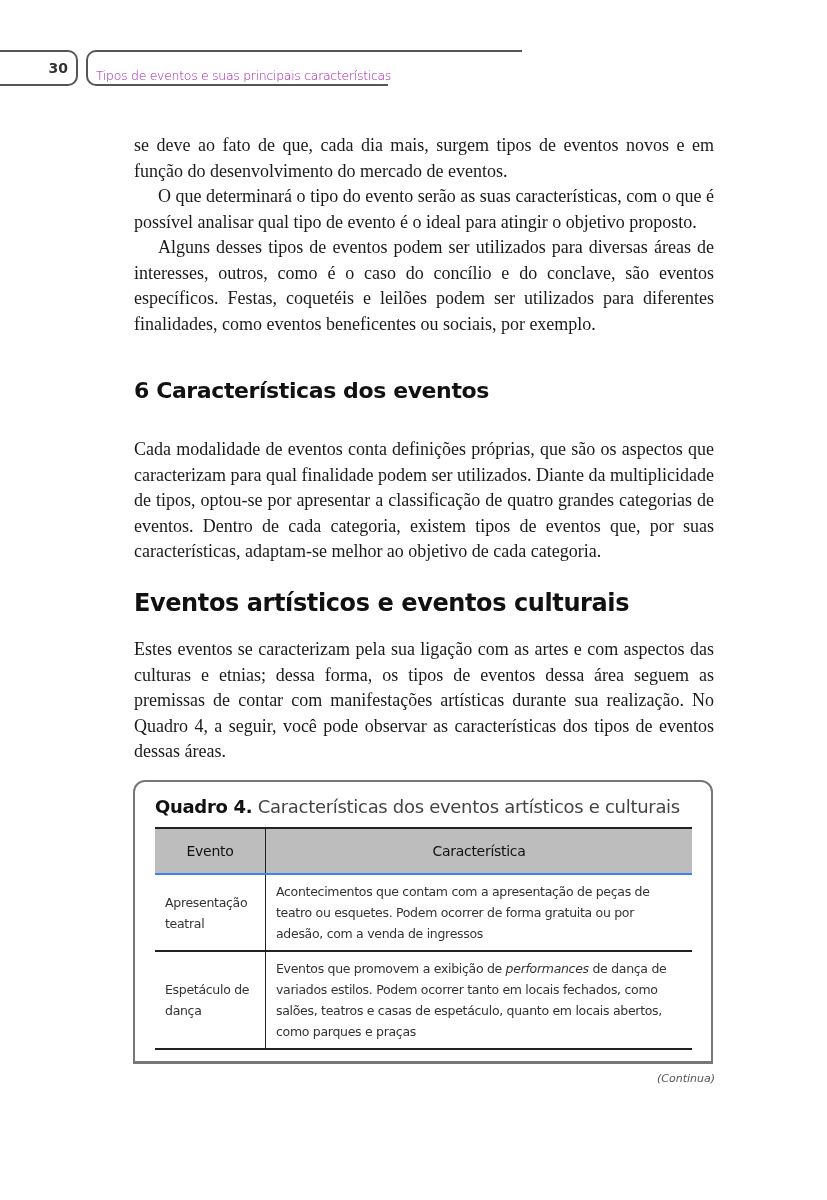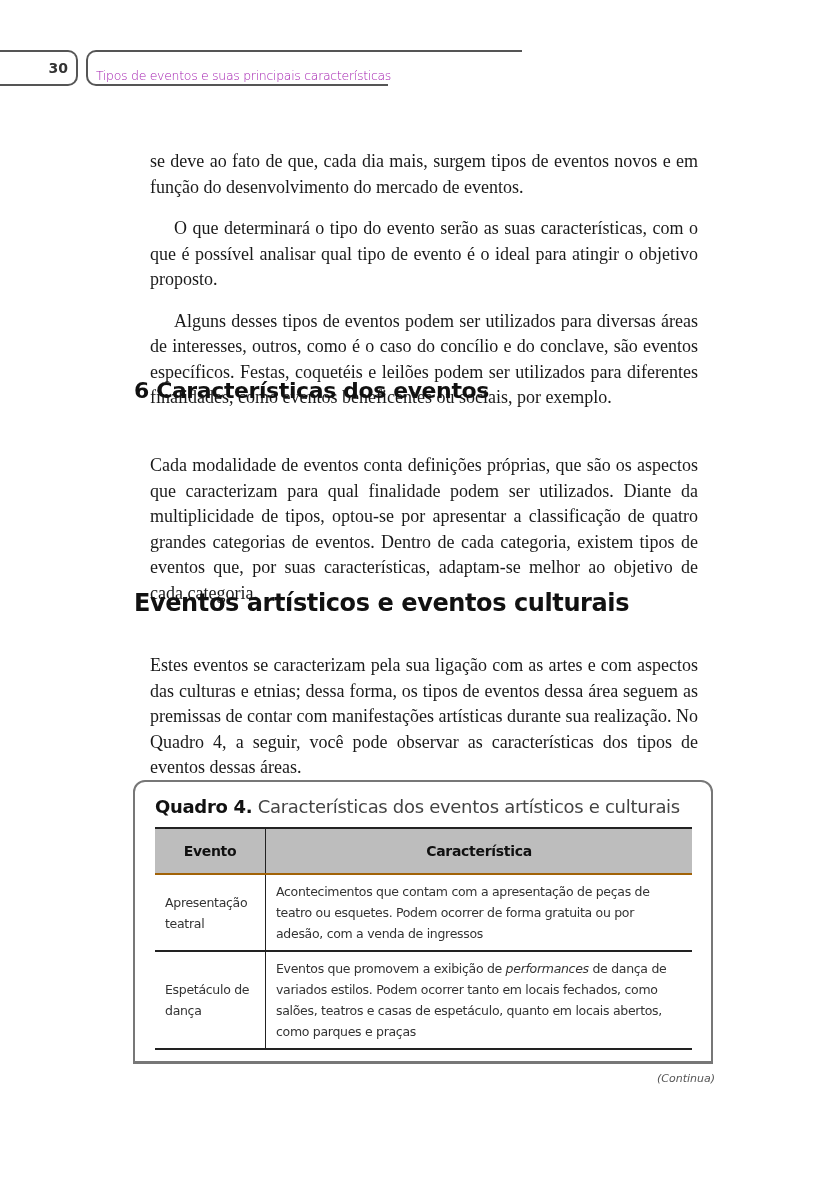--- a/index.html
+++ b/index.html
@@ -20,21 +20,21 @@
     position: absolute; left: 96px; top: 68px;
     font-family: "DejaVu Sans", sans-serif; font-size: 12.5px; color: #a21caf; letter-spacing: -0.3px;
     font-weight: 300;
   }
 
   .body-text {
     position: absolute; left: 134px; width: 580px;
     font-family: "Liberation Serif", serif; font-size: 18px; line-height: 25.5px; color: #1a1a1a;
     text-align: justify;
   }
-  .body-text p { margin: 16px; }
+  .body-text p { margin: 0; }
   .indent { text-indent: 24px; }
 
   .h2 {
     position: absolute; left: 134px; top: 378px;
     font-family: "DejaVu Sans", sans-serif; font-weight: bold; font-size: 22px; color: #111; letter-spacing: -0.4px;
   }
   .h3 {
     position: absolute; left: 134px; top: 589px;
     font-family: "DejaVu Sans", sans-serif; font-size: 24px; color: #111; letter-spacing: -0.4px;
     font-weight: 600;
@@ -47,22 +47,22 @@
   .quadro-caption {
     position: absolute; left: 20px; top: 14px;
     font-family: "DejaVu Sans", sans-serif; font-size: 18px; color: #444; letter-spacing: -0.3px;
   }
   .quadro-caption b { color: #111; }
   table.qt {
     position: absolute; left: 20px; top: 45px; width: 537px; border-collapse: collapse;
     font-family: "DejaVu Sans", sans-serif; font-size: 12.5px; color: #333; letter-spacing: -0.3px;
   }
   table.qt th {
-    background: #bdbdbd; height: 42px; font-weight: bold; color: #111; font-size: 14px;
-    border-top: 2px solid #222; border-bottom: 2px solid #a16207;
+    background: #bdbdbd; height: 42px; font-weight: normal; color: #111; font-size: 14px;
+    border-top: 2px solid #222; border-bottom: 2px solid #3b82f6;
   }
   table.qt td { border-bottom: 2px solid #222; vertical-align: middle; padding: 6px 10px; line-height: 21px; }
   table.qt th.c1, table.qt td.c1 { width: 90px; border-right: 1.5px solid #222; }
   table.qt td.c1 { padding-left: 10px; }
 
   .continua {
     position: absolute; left: 657px; top: 1072px;
     font-family: "DejaVu Sans", sans-serif; font-style: italic; font-size: 11px; color: #555;
   }
 </style>

